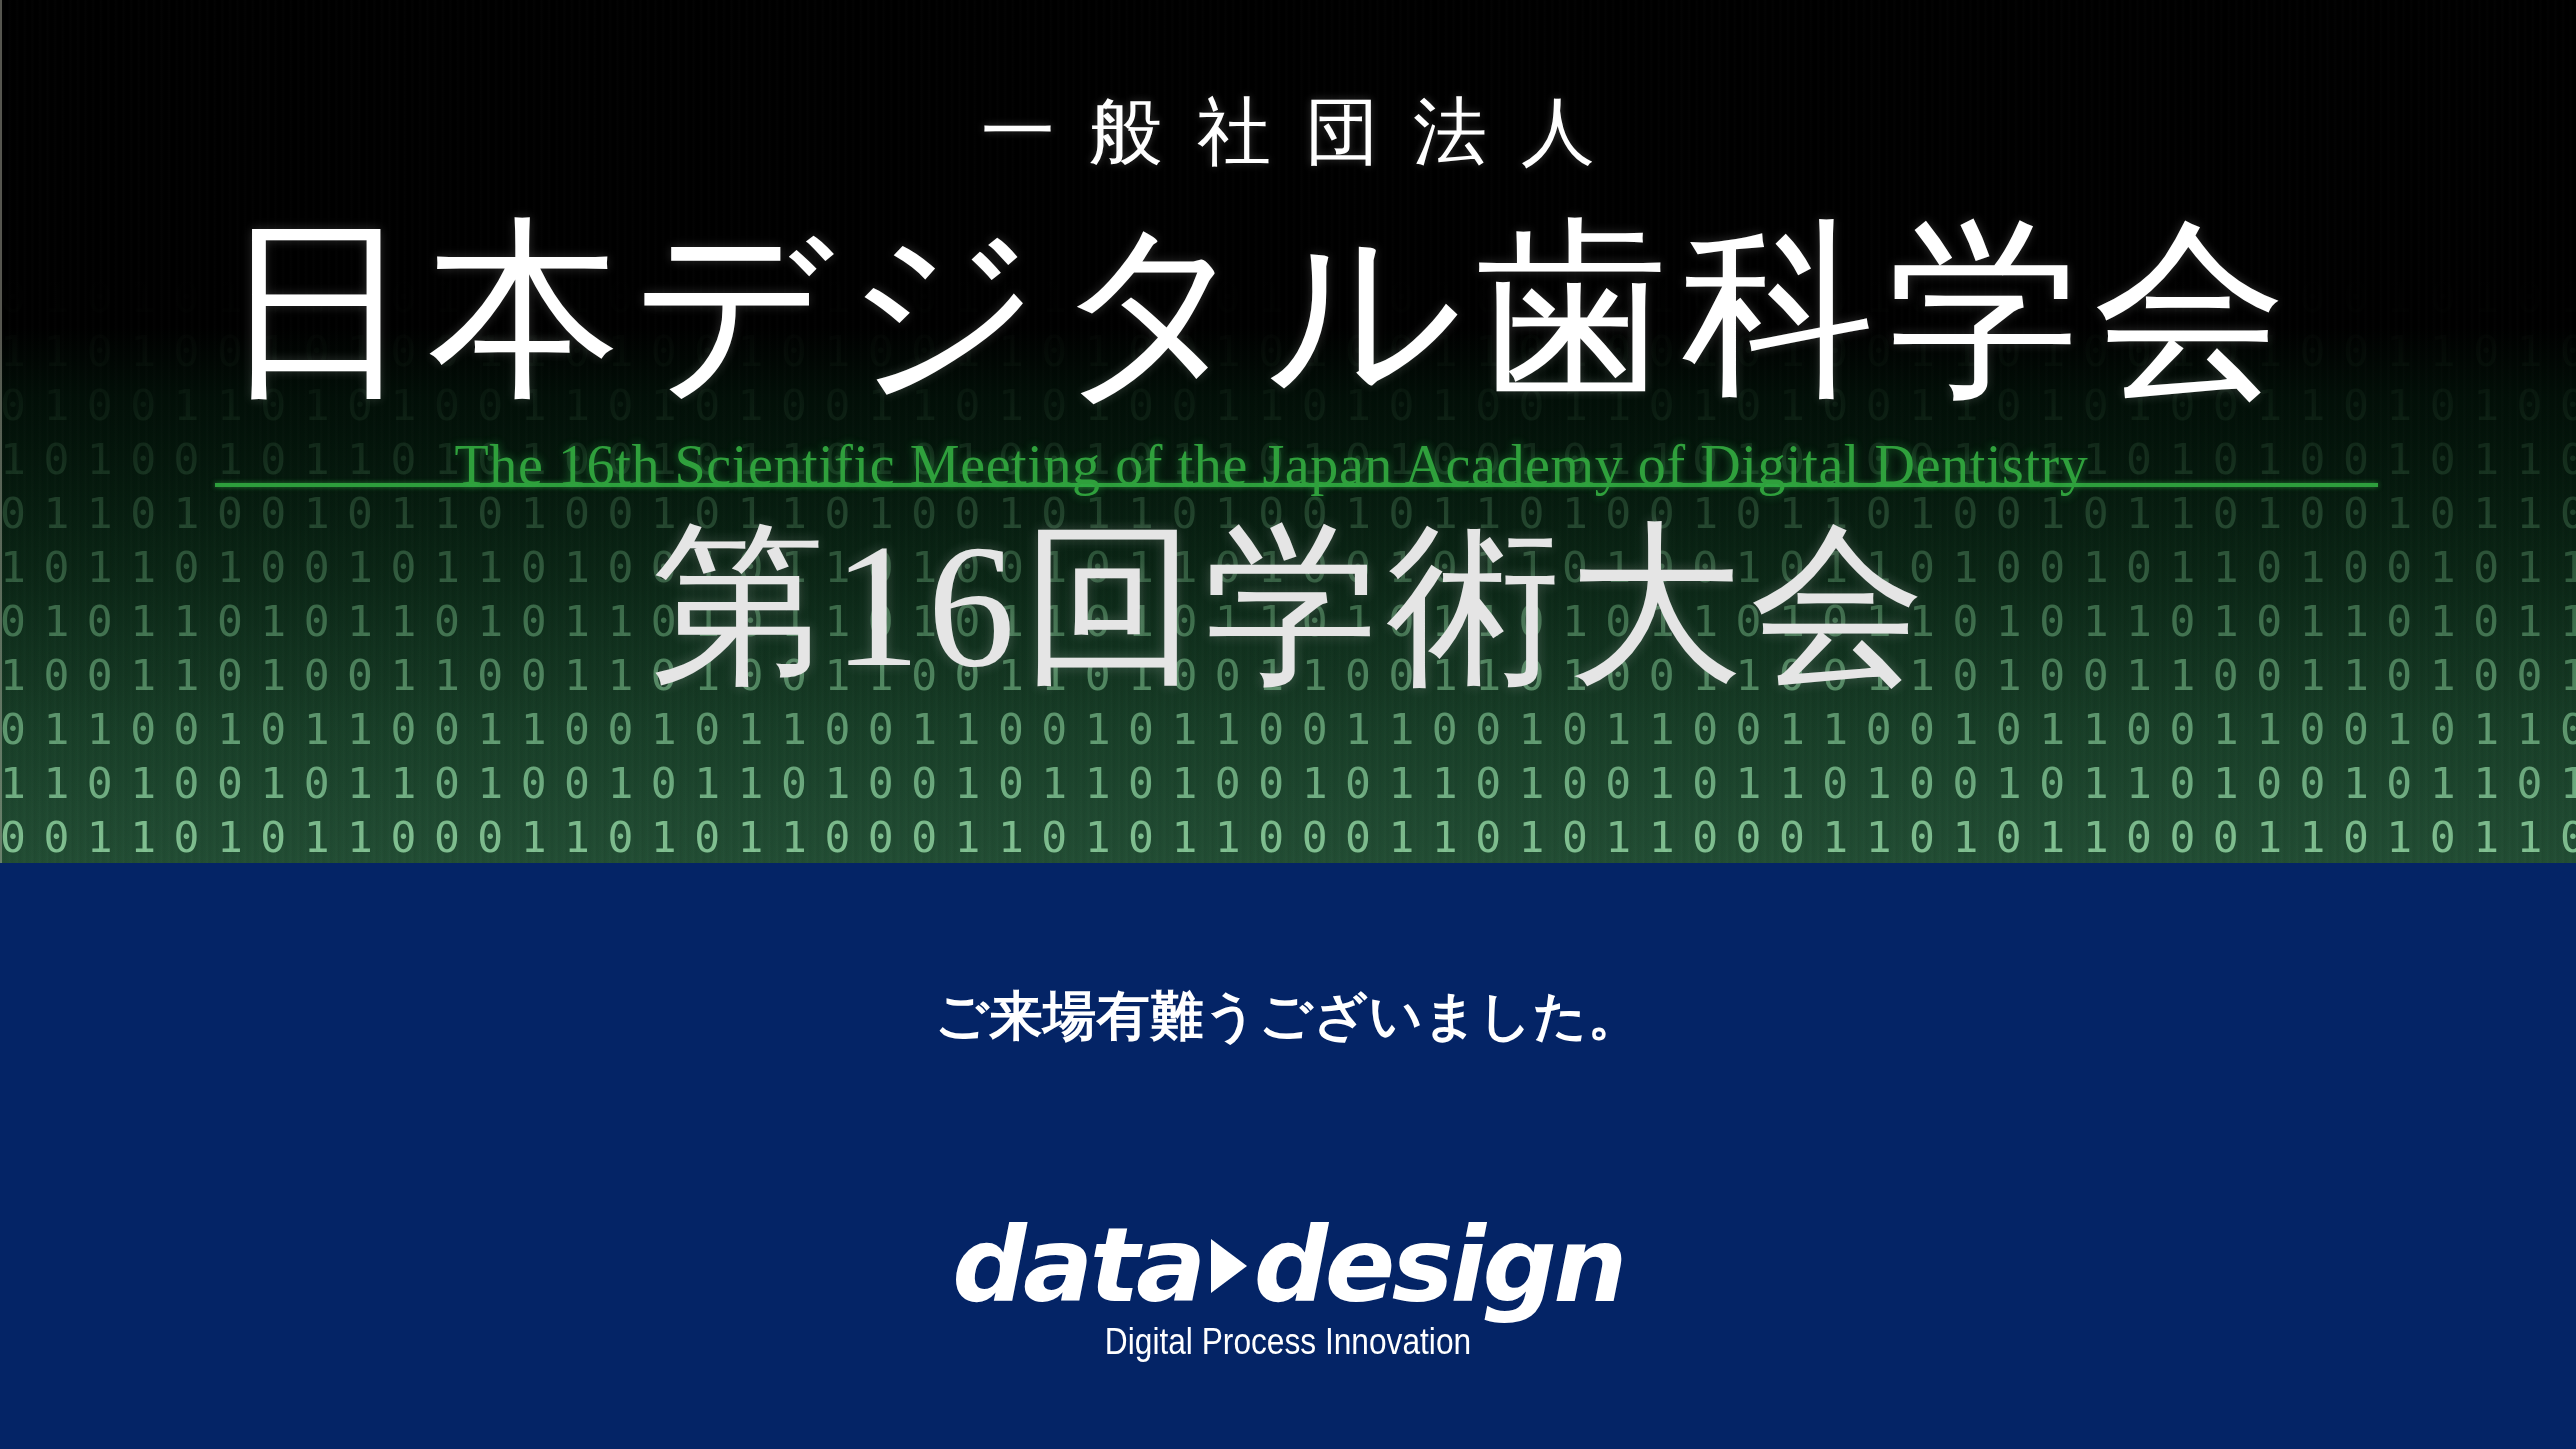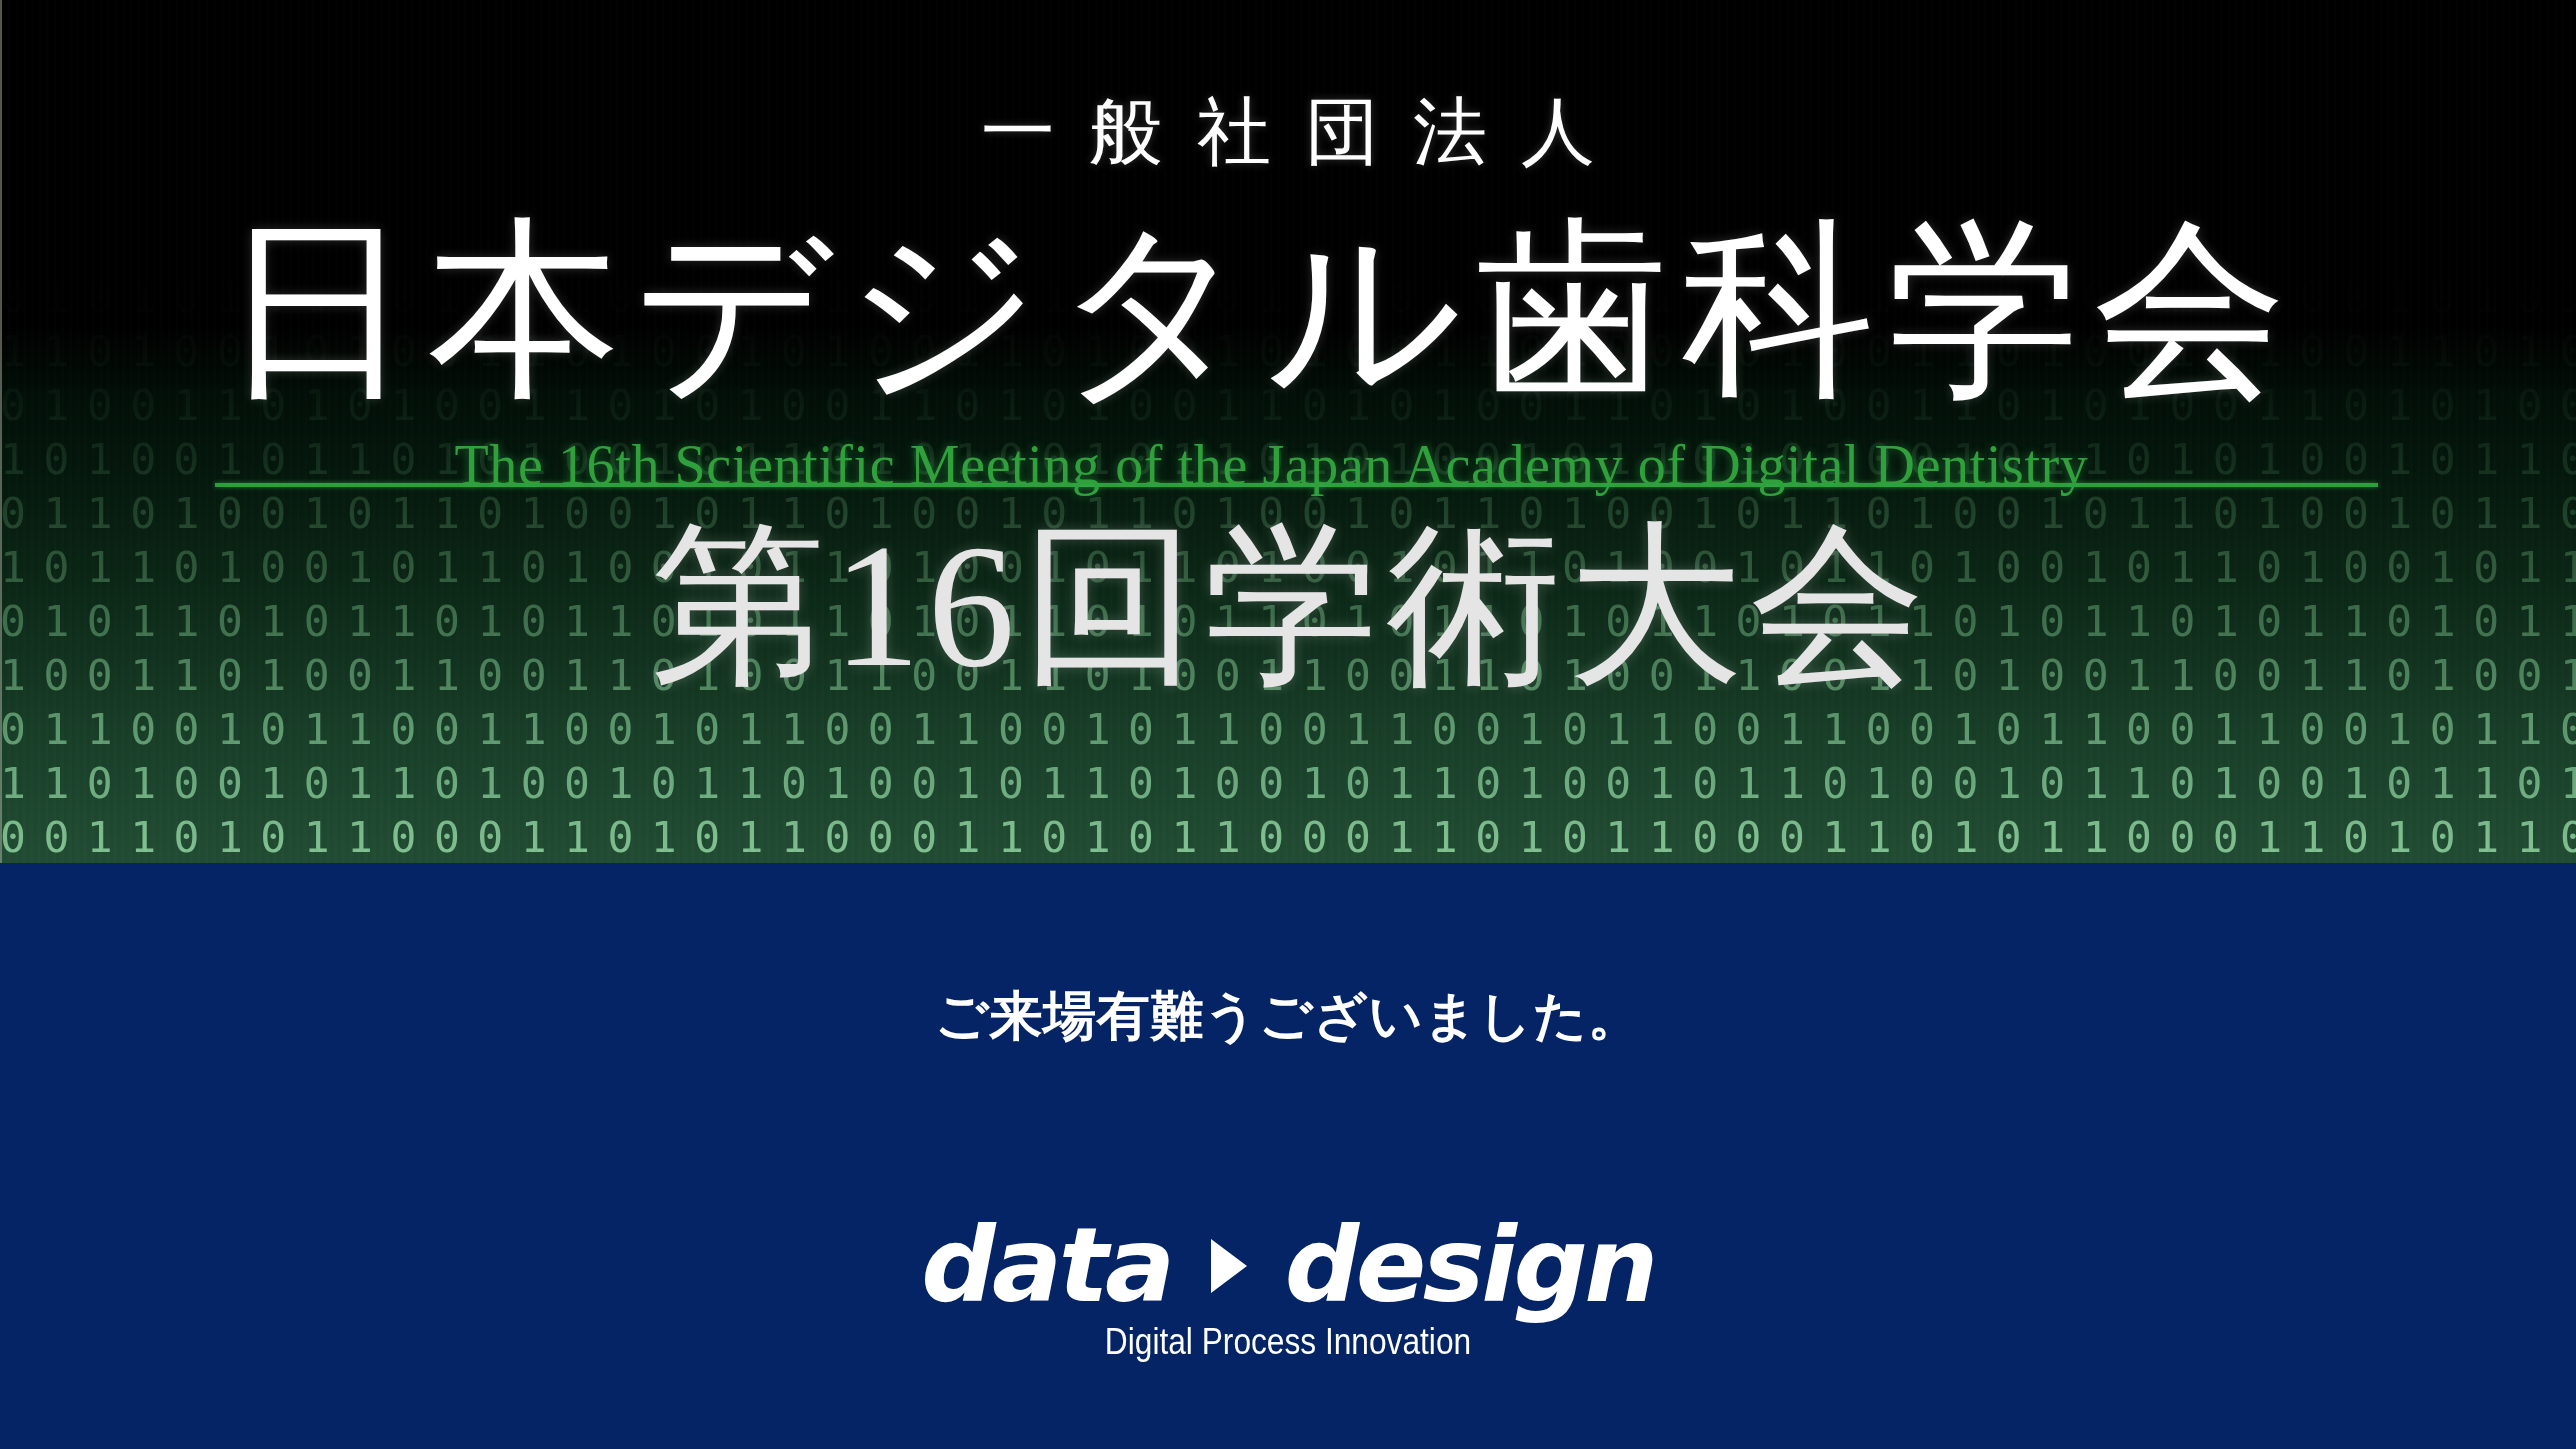--- a/index.html
+++ b/index.html
@@ -213,21 +213,20 @@
   .logo-block {
     position: absolute;
     left: 0; top: 350px;
     width: 2576px;
   }
   .logo-wordmark {
     display: inline-flex;
     align-items: baseline;
     justify-content: center;
     color: #ffffff;
-    gap: 31px;
   }
   .logo-word {
     font-family: "DejaVu Sans", "Liberation Sans", sans-serif;
     font-size: 104px;
     line-height: 104px;
     font-weight: 700;
     font-style: italic;
     letter-spacing: -3.5px;
     color: #ffffff;
   }

